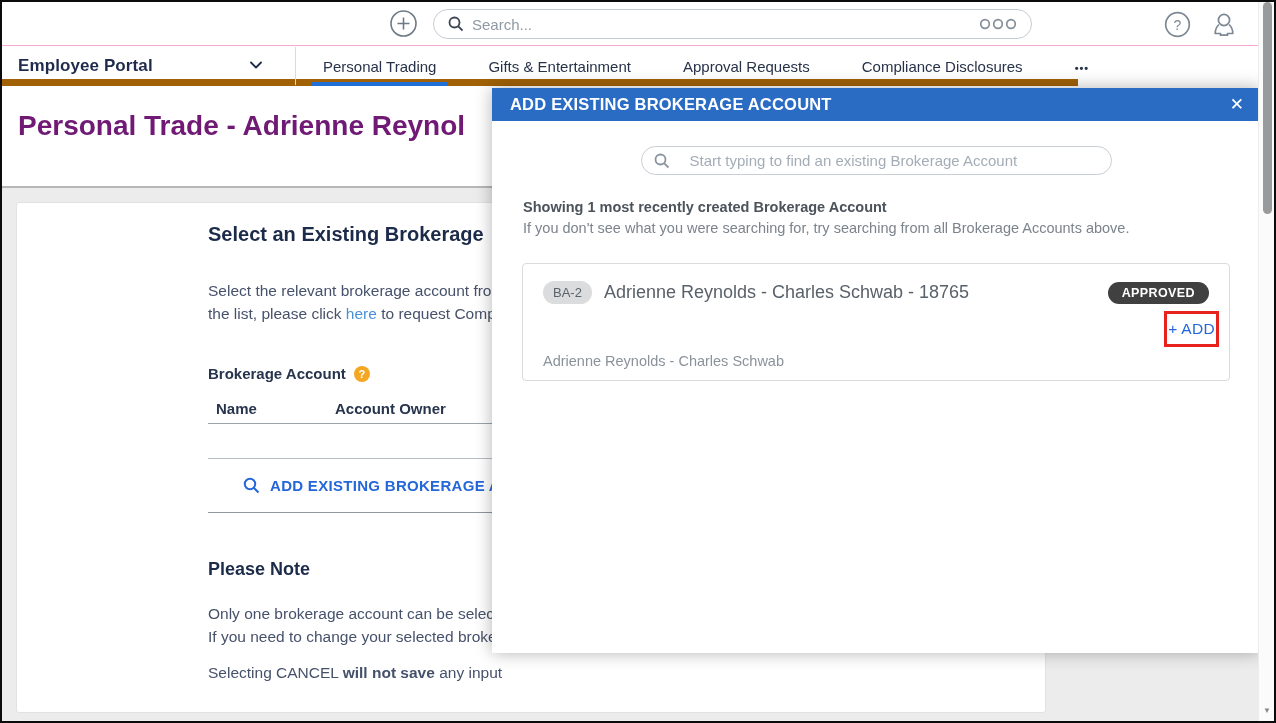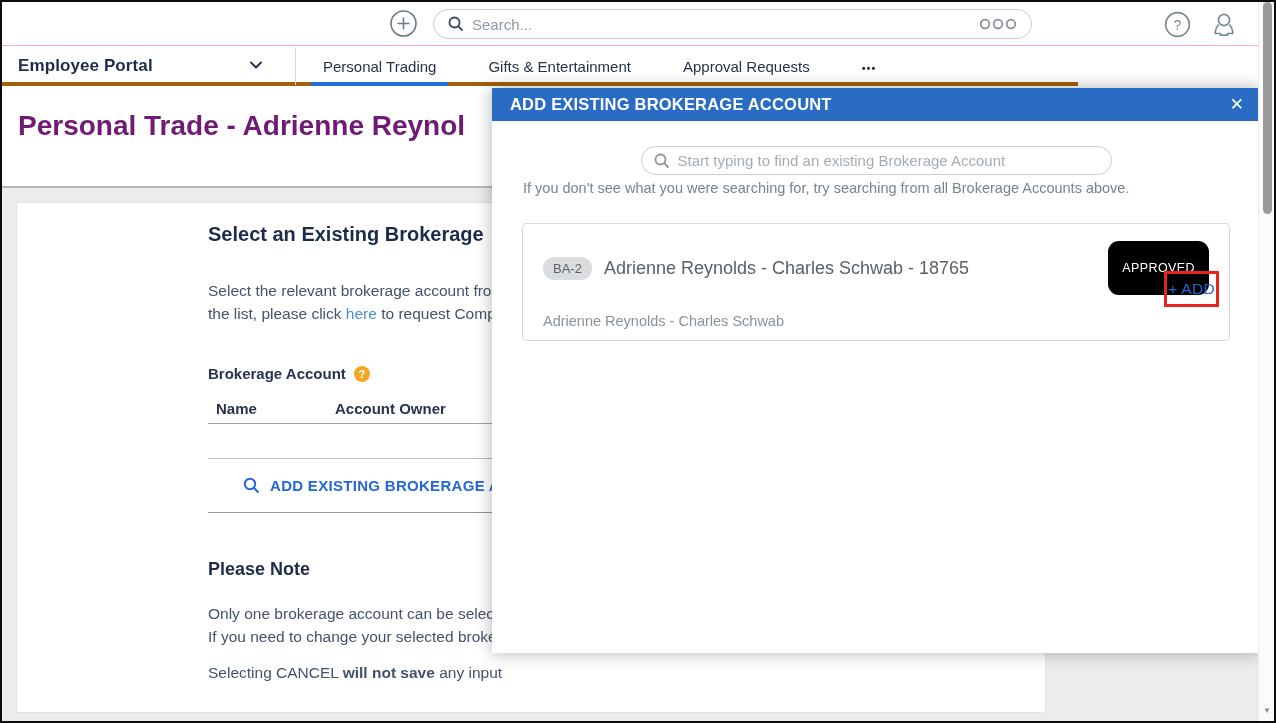--- a/index.html
+++ b/index.html
@@ -8,21 +8,21 @@
 
   
   .topbar { position:absolute; left:0; top:0; width:1272px; height:44px; background:#fff; border-bottom:1px solid #f9a8d4; z-index:3; }
   .plus-btn { position:absolute; left:387px; top:7px; width:29px; height:29px; cursor:pointer; }
   .search-pill { position:absolute; left:431px; top:7px; width:599px; height:30px; border:1.5px solid #c6ccd2; border-radius:16px; display:flex; align-items:center; padding:0 14px; background:#fff; }
   .search-pill input { border:none; outline:none; flex:1; font-size:15px; color:#3c4654; font-family:"Liberation Sans",sans-serif; margin-left:8px; background:transparent; }
   .search-pill input::placeholder { color:#8f99a4; }
   .topbar-right { position:absolute; right:36px; top:8px; display:flex; gap:19px; align-items:center; }
 
   
-  .navbar { position:absolute; left:0; top:45px; width:1076px; height:39px; background:#fff; border-bottom:4px solid #a16207; z-index:3; }
+  .navbar { position:absolute; left:0; top:45px; width:1076px; height:39px; background:#fff; border-bottom:7px solid #a16207; z-index:3; }
   .portal { position:absolute; left:16px; top:0; height:38px; display:flex; align-items:center; gap:10px; cursor:pointer; }
   .portal-label { font-size:17px; font-weight:700; color:#1e2b4d; letter-spacing:.1px; }
   .portal-chevron { position:absolute; left:246px; top:10px; }
   .nav-divider { position:absolute; left:293px; top:0; width:1px; height:38px; background:#d9dcdf; }
   .tabs { position:absolute; left:295px; top:0; height:39px; display:flex; }
   .tab { position:relative; height:39px; display:flex; align-items:center; padding:0 12px; margin:0 14px; font-size:15px; color:#273248; cursor:pointer; white-space:nowrap; }
   .tab.active::after { content:""; position:absolute; left:0; right:0; bottom:0; height:4px; background:#2170d8; }
   .tab-more { font-size:11px; letter-spacing:1px; font-weight:700; padding-top:2px; }
 
   
@@ -48,30 +48,30 @@
   .note-heading { margin-top:46px; font-size:18px; font-weight:700; color:#1c2b4a; }
   .note-text { margin-top:22px; font-size:15.5px; line-height:23px; color:#46516b; white-space:nowrap; }
   .note-text-2 { margin-top:16px; font-size:15.5px; color:#46516b; white-space:nowrap; }
   .bold-seg { font-weight:700; }
 
   
   .modal { position:absolute; left:490px; top:86px; width:768px; height:565px; background:#fff; box-shadow:0 0 16px rgba(0,0,0,.30); z-index:5; }
   .modal-header { height:33px; background:#2a6cc4; display:flex; align-items:center; padding:0 16px 0 18px; }
   .modal-title { color:#fff; font-size:16.5px; font-weight:700; letter-spacing:.2px; flex:1; white-space:nowrap; }
   .modal-close { color:#fff; font-size:17px; font-weight:400; cursor:pointer; line-height:1; }
-  .modal-search { margin:25px auto 0; width:471px; height:29px; border:1.5px solid #c9ced4; border-radius:15px; display:flex; align-items:center; padding:0 12px; }
+  .modal-search { margin:25px auto 0; width:471px; height:29px; border:1.5px solid #c9ced4; border-radius:15px; display:flex; align-items:center; padding:0 12px;gap:12px; }
   .modal-search input { border:none; outline:none; flex:1; font-size:15px; color:#3c4654; font-family:"Liberation Sans",sans-serif; margin-left:8px; background:transparent; }
   .modal-search input::placeholder { color:#a4adb7; }
   .showing { margin:24px 0 0 31px; font-size:14.5px; font-weight:700; color:#4c535b; }
   .hint { margin:5px 0 0 31px; font-size:14.5px; color:#7b838c; }
   .result-card { position:relative; margin:27px 30px 0 30px; height:118px; background:#fff; border:1px solid #d9dcdf; border-radius:4px; padding:17px 20px 0 20px; }
   .result-row { display:flex; align-items:center; }
   .ba-badge { background:#dadcde; color:#5a626b; font-size:13px; border-radius:12px; padding:4px 10px; }
   .result-title { margin-left:12px; font-size:18px; color:#59616a; white-space:nowrap; flex:1; }
-  .status-pill { background:#000000; color:#fff; font-size:12.5px; font-weight:400; letter-spacing:.4px; border-radius:11px; padding:20px 14px; }
+  .status-pill { background:#404040; color:#fff; font-size:12.5px; font-weight:700; letter-spacing:.4px; border-radius:11px; padding:4px 14px; }
   .add-box { position:absolute; right:10px; top:47px; border:3px solid #e8231d; padding:6px 1px; cursor:pointer; }
   .add-box-label { color:#2467d9; font-size:15.5px; font-weight:400; letter-spacing:.3px; }
   .result-subtitle { position:absolute; left:20px; top:89px; font-size:14.5px; color:#8b929a; white-space:nowrap; }
 
   
   .scrollbar { position:absolute; right:0; top:0; width:16px; height:719px; background:#fbfbfb; border-left:1px solid #ececec; z-index:9; }
   .scroll-thumb { position:absolute; left:4px; top:0; width:9px; height:212px; background:#999a9b; border-radius:5px; cursor:pointer; }
   .scroll-down { position:absolute; left:0; bottom:6px; width:16px; text-align:center; font-size:8px; color:#8a8a8a; cursor:pointer; }
 
   .icon-svg { display:block; }
@@ -117,20 +117,21 @@
       <span class="portal-label">Employee Portal</span>
     </div>
     <svg class="portal-chevron icon-svg" width="16" height="16" viewBox="0 0 16 16">
       <path d="M3 5.5 L8 10.5 L13 5.5" fill="none" stroke="#1e2b4d" stroke-width="1.8" stroke-linecap="round" stroke-linejoin="round"></path>
     </svg>
     <div class="nav-divider"></div>
     <div class="tabs">
       <div class="tab active">Personal Trading</div>
       <div class="tab">Gifts &amp; Entertainment</div>
       <div class="tab">Approval Requests</div>
+      <div class="tab">Compliance Disclosures</div>
       <div class="tab tab-more">•••</div>
     </div>
   </div>
 
   <div class="page-header">
     <div class="page-title">Personal Trade - Adrienne Reynol</div>
   </div>
 
   <div class="page-body">
     <div class="content-card">
@@ -175,20 +176,21 @@
       <span class="modal-title">ADD EXISTING BROKERAGE ACCOUNT</span>
       <span class="modal-close">✕</span>
     </div>
     <div class="modal-search">
       <svg class="icon-svg" width="16" height="16" viewBox="0 0 16 16">
         <circle cx="6.5" cy="6.5" r="5" fill="none" stroke="#8b949e" stroke-width="1.8"></circle>
         <path d="M10.3 10.3L14.5 14.5" stroke="#8b949e" stroke-width="1.8"></path>
       </svg>
       <input type="text" placeholder="Start typing to find an existing Brokerage Account" style="">
     </div>
+    <div class="showing">Showing 1 most recently created Brokerage Account</div>
     <div class="hint">If you don't see what you were searching for, try searching from all Brokerage Accounts above.</div>
     <div class="result-card">
       <div class="result-row">
         <span class="ba-badge">BA-2</span>
         <span class="result-title">Adrienne Reynolds - Charles Schwab - 18765</span>
         <span class="status-pill">APPROVED</span>
       </div>
       <div class="add-box">
         <span class="add-box-label">+ ADD</span>
       </div>

